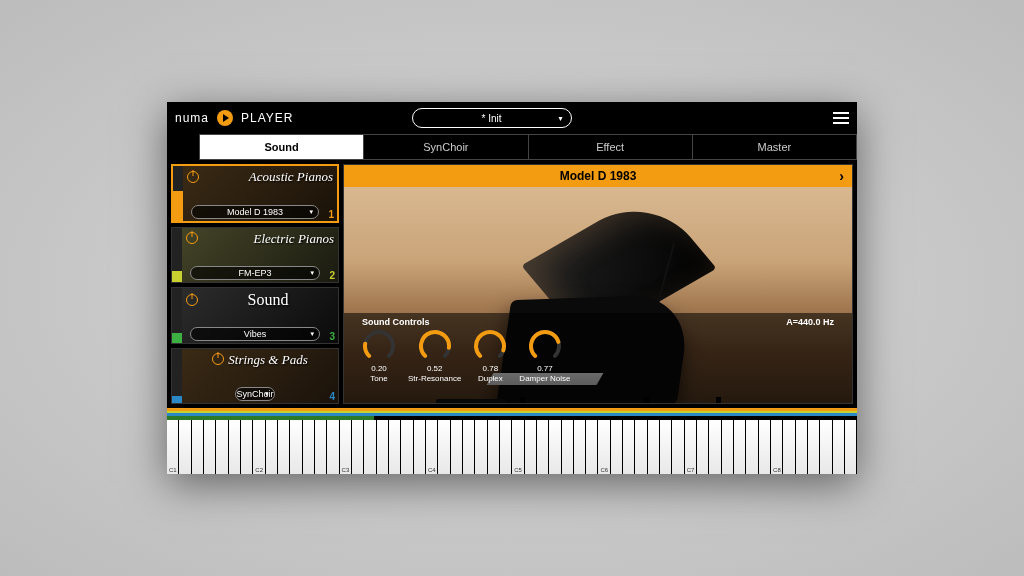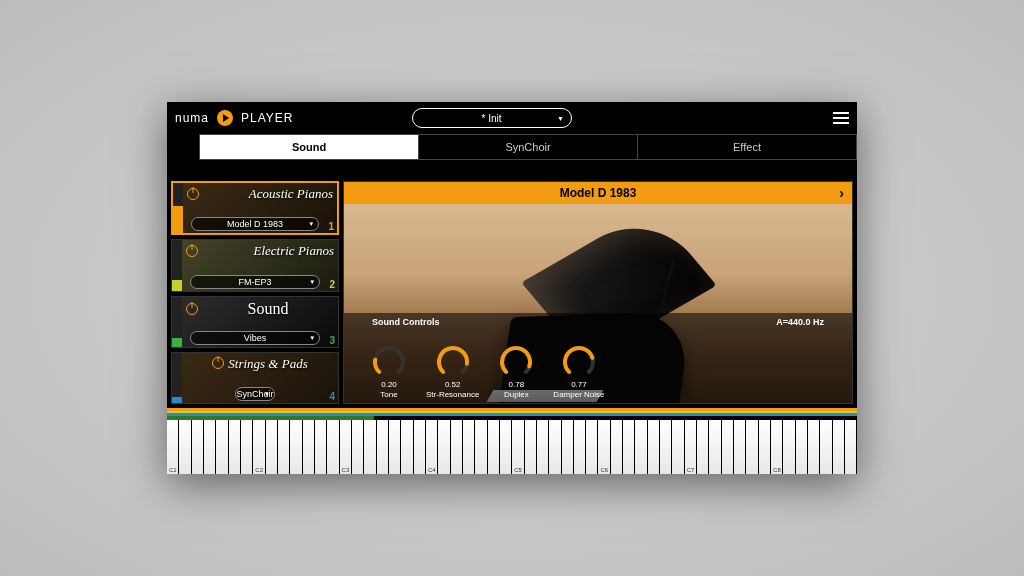--- a/index.html
+++ b/index.html
@@ -24,21 +24,21 @@
   .preset-box { flex:0 0 160px; margin-left:110px; height:20px; border:1px solid #fff; border-radius:10px; background:#000; color:#fff; display:flex; align-items:center; justify-content:center; font-size:10px; position:relative; }
   .preset-box::after { content:"▾"; position:absolute; right:8px; font-size:8px; }
   .menuicon { margin-left:auto; display:flex; flex-direction:column; gap:3px; cursor:pointer; }
   .menuicon span { width:16px; height:2px; background:#fff; }
   
   .tabs { display:flex; border:1px solid #444; height:26px;margin-left:32px; }
   .tab { flex:1; display:flex; align-items:center; justify-content:center; color:#ccc; font-size:11px; border-right:1px solid #444; cursor:pointer; }
   .tab:last-child { border-right:none; }
   .tab.active { background:#fff; color:#000; font-weight:bold; }
   
-  .body { flex:1; display:flex; padding:4px; gap:4px; min-height:0;margin-top:17px; }
+  .body { flex:1; display:flex; padding:4px; gap:4px; min-height:0; }
   
   .slots { width:168px; display:flex; flex-direction:column; gap:4px; }
   .slot { flex:1; border:1px solid #333; position:relative; overflow:hidden; display:flex; }
   .slot.active { border:2px solid #f39c12; }
   .slot-meter { width:10px; background:#222; display:flex; flex-direction:column-reverse; }
   .slot-fill { width:100%; }
   .slot-bg { flex:1; position:relative; display:flex; flex-direction:column; justify-content:space-between; padding:4px 4px 2px 4px; }
   .slot1 .slot-bg { background:linear-gradient(135deg,#3a2a15,#1a1208); }
   .slot2 .slot-bg { background:linear-gradient(135deg,#444428,#1a1a10); }
   .slot3 .slot-bg { background:linear-gradient(135deg,#2c2c2c,#0a0a0a); }
@@ -62,23 +62,23 @@
   .piano-rim { position:absolute; width:180px; height:110px; background:#0a0a0a; transform:skewX(-10deg) rotate(-2deg); border-radius:6px 60px 6px 6px; left:20px; top:20px; box-shadow:0 10px 20px rgba(0,0,0,0.6);}
   .piano-lid { position:absolute; width:150px; height:100px; background:linear-gradient(135deg,#222,#000); left:60px; top:-60px; transform:rotate(-30deg) skewX(10deg); border-radius:4px 60px 4px 4px; box-shadow:inset 10px 10px 30px rgba(160,120,80,0.3);}
   .piano-stick { position:absolute; width:2px; height:70px; background:#111; left:180px; top:-35px; transform:rotate(15deg);}
   .piano-keys { position:absolute; width:110px; height:12px; background:linear-gradient(#eee,#ccc); left:6px; top:96px; transform:skewX(-30deg); }
   .leg { position:absolute; width:5px; height:60px; background:#000; top:120px; }
   .leg.l1{left:36px;} .leg.l2{left:160px;} .leg.l3{left:232px;}
   .bench { position:absolute; left:92px; top:212px; width:70px; height:10px; background:#111; border-radius:2px; }
   .bench::before,.bench::after { content:""; position:absolute; width:3px; height:24px; background:#111; top:10px;}
   .bench::before{left:6px;} .bench::after{right:6px;}
   
-  .controls { position:absolute; left:0; right:0; bottom:0; height:90px; background:rgba(0,0,0,0.55); padding:4px 20px; display:flex; flex-direction:column; }
+  .controls { position:absolute; left:0; right:0; bottom:0; height:90px; background:rgba(0,0,0,0.55); padding:4px 10px; display:flex; flex-direction:column; }
   .ctl-head { display:flex; justify-content:space-between; color:#fff; font-size:9px; font-weight:bold; margin-bottom:2px; padding:0 8px;}
-  .knobs { flex:1; display:flex; gap:20px; align-items:flex-end; justify-content:flex-start; padding-left:8px;}
+  .knobs { flex:1; display:flex; gap:12px; align-items:flex-start; justify-content:flex-start; padding-left:8px;}
   .knob { display:flex; flex-direction:column; align-items:center; gap:1px; }
   .dial { width:34px; height:34px; position:relative; }
   .dial svg { width:100%; height:100%; }
   .kval { color:#fff; font-size:8px; }
   .klab { color:#fff; font-size:8px; }
   
   .strips { height:8px; display:flex; flex-direction:column; }
   .strip { flex:1; }
   .s1{background:#f39c12;} .s2{background:#c8d030;} .s3{background:#2a88c8;} 
   .green-under { height:4px; background:#2a7a2a; width:30%; }
@@ -104,20 +104,21 @@
       <span></span>
         <span></span>
         <span></span>
     </div>
   </div>
 
   <div class="tabs">
     <div class="tab active">Sound</div>
     <div class="tab">SynChoir</div>
     <div class="tab">Effect</div>
+    <div class="tab">Master</div>
   </div>
 
   <div class="body">
 
     <div class="slots">
 
       <div class="slot slot1 active">
         <div class="slot-meter">
             <div class="slot-fill" style="height:55%;background:#f39c12"></div>
           </div>

